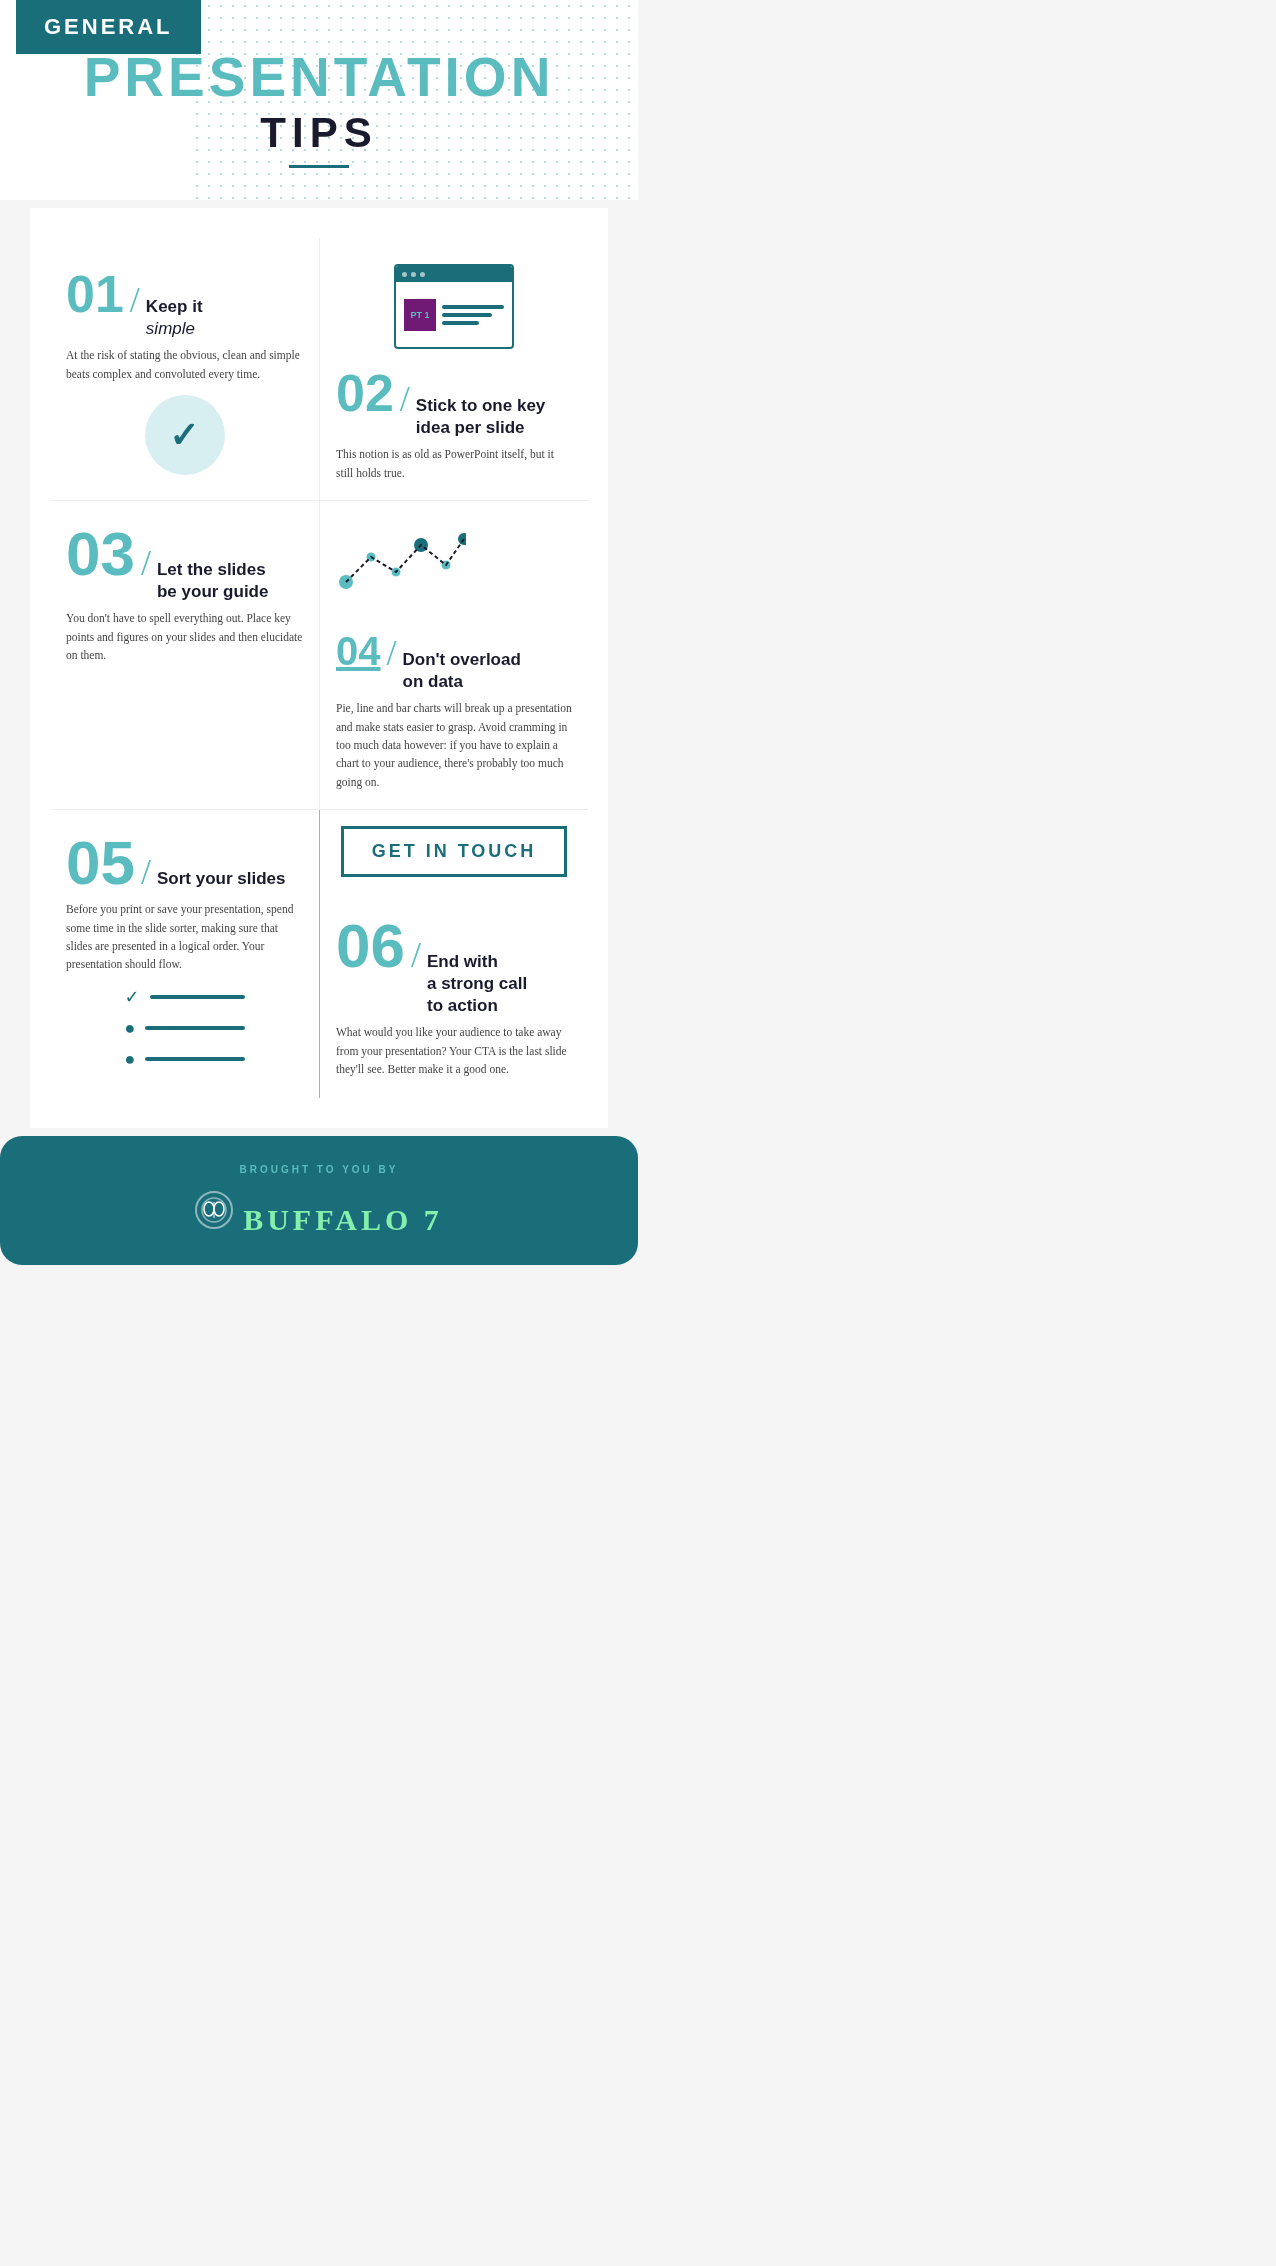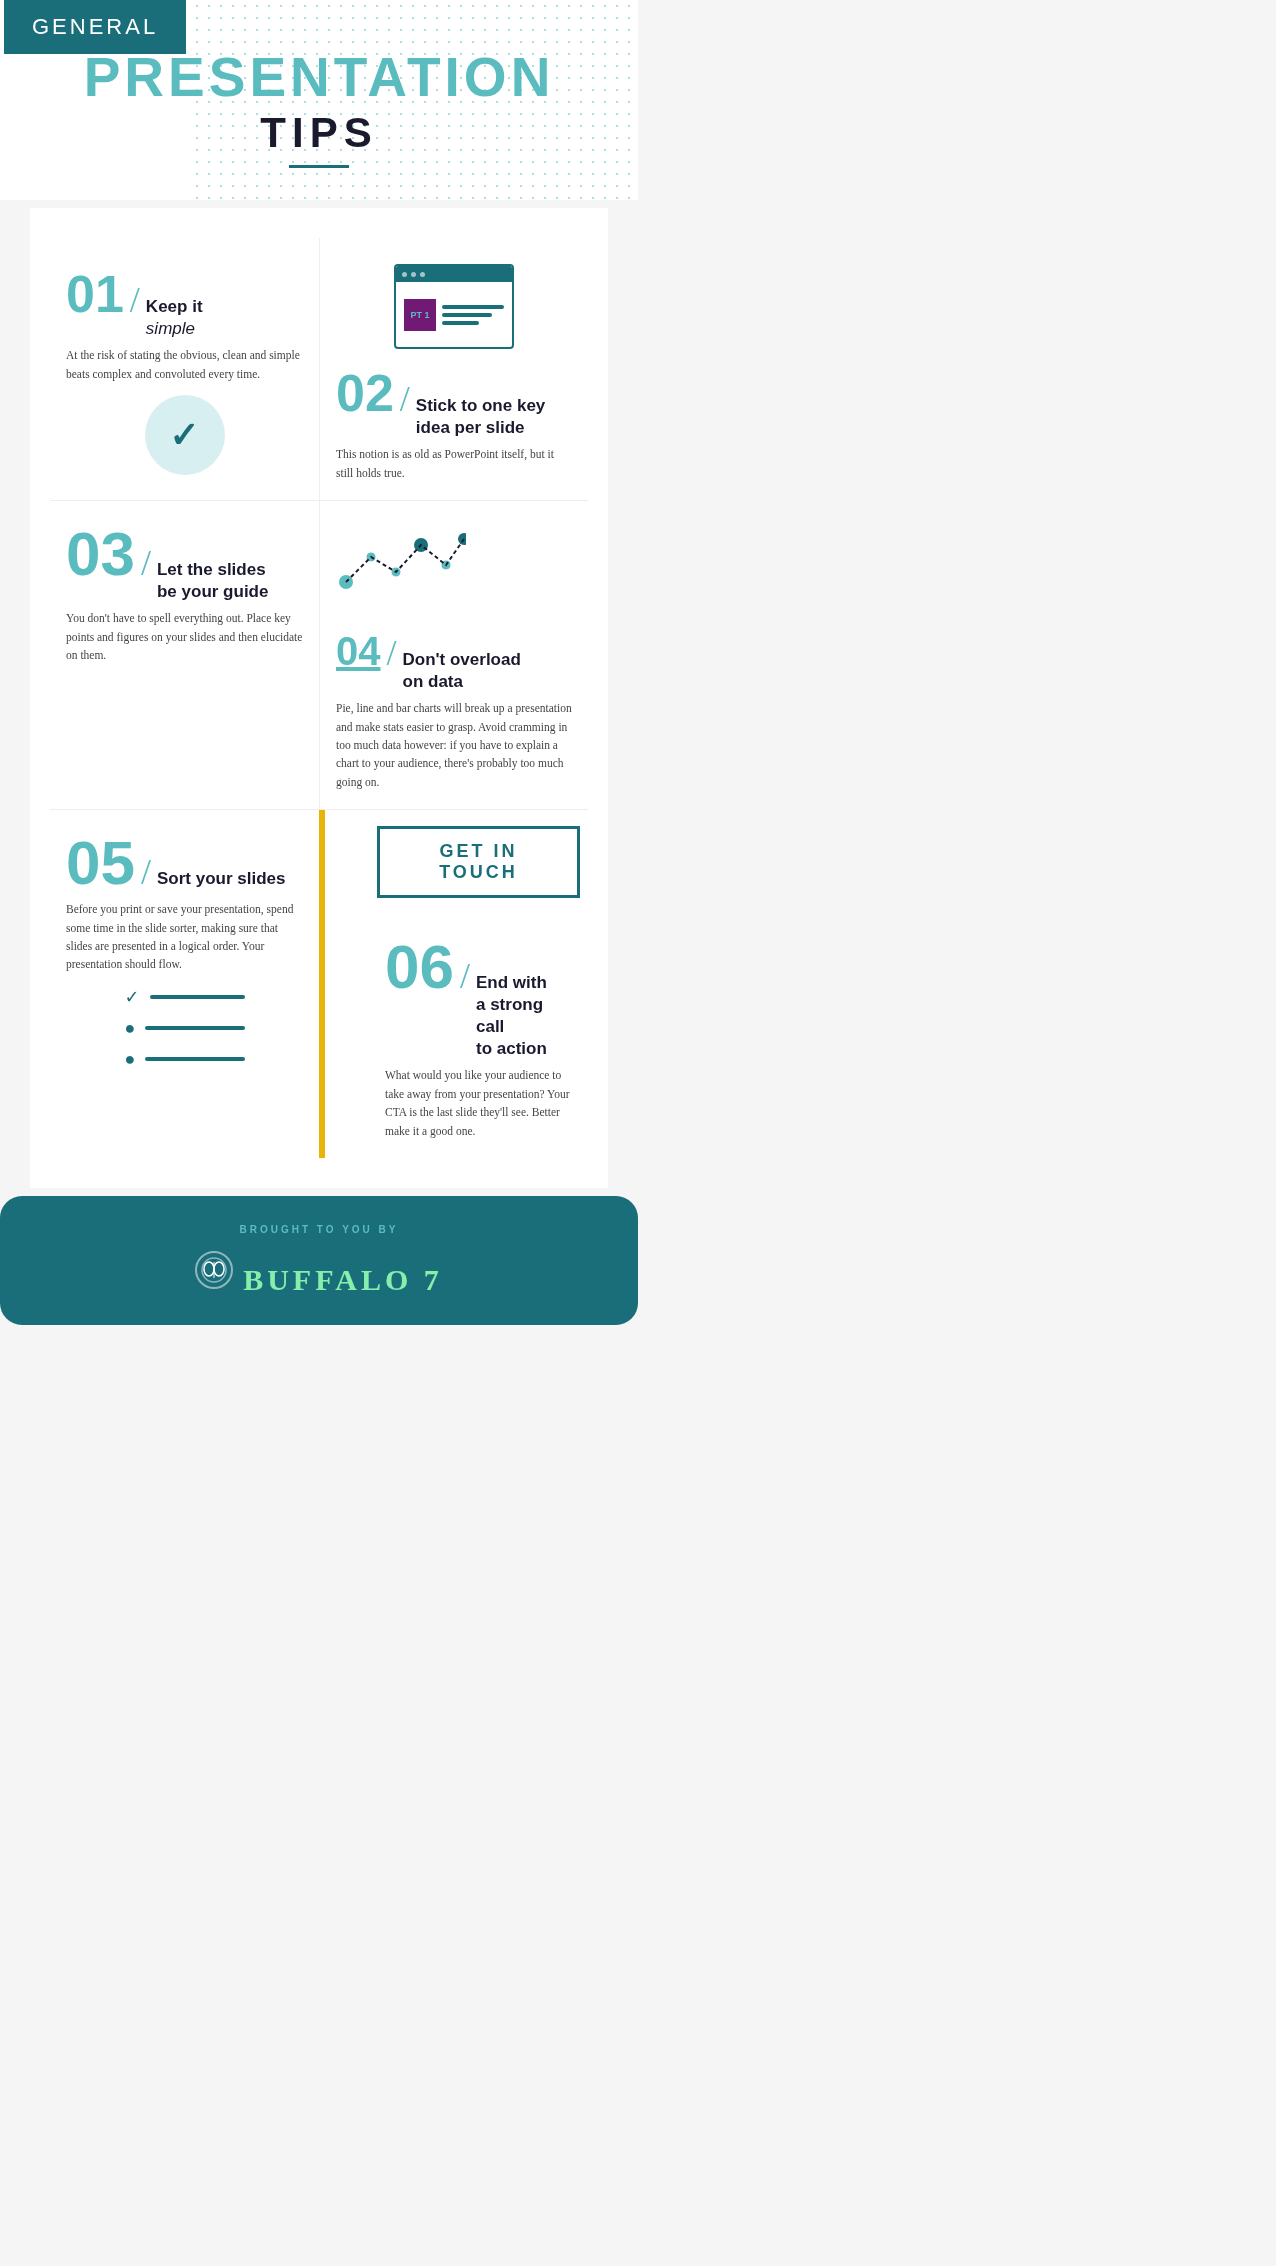--- a/index.html
+++ b/index.html
@@ -21,25 +21,25 @@
       position: absolute;
       top: 0; right: 0;
       width: 70%;
       height: 100%;
       background-image: radial-gradient(circle, #5bbcbf 1px, transparent 1px);
       background-size: 12px 12px;
       opacity: 0.5;
     }
     .general-badge {
       position: absolute;
-      top: 0; left: 4px;
+      top: 0; left: 16px;
       background: #1a6e7a;
       color: #fff;
       font-family: Arial, sans-serif;
-      font-weight: normal;
+      font-weight: bold;
       font-size: 22px;
       letter-spacing: 3px;
       padding: 14px 28px;
       z-index: 2;
     }
     .header-title-block {
       position: relative;
       z-index: 2;
       text-align: center;
       padding: 50px 20px 30px;
@@ -419,21 +419,21 @@
           <span class="checklist-bullet">●</span>
           <div class="checklist-hline"></div>
         </div>
         <div class="checklist-row">
           <span class="checklist-bullet">●</span>
           <div class="checklist-hline"></div>
         </div>
       </div>
     </div>
 
-    <div style="border-left:6px solid #eab308;padding-left:44px;">
+    <div style="border-left:1px solid #eab308;">
 
       <div class="get-in-touch-block">
         <button class="get-in-touch-btn">GET IN TOUCH</button>
       </div>
 
       <div class="tip-cell">
         <div class="tip-number-row">
           <span class="tip-number" style="font-size:62px;">06</span>
           <span class="tip-slash">/</span>
           <div class="tip-title">End with<br>a strong call<br>to action</div>

